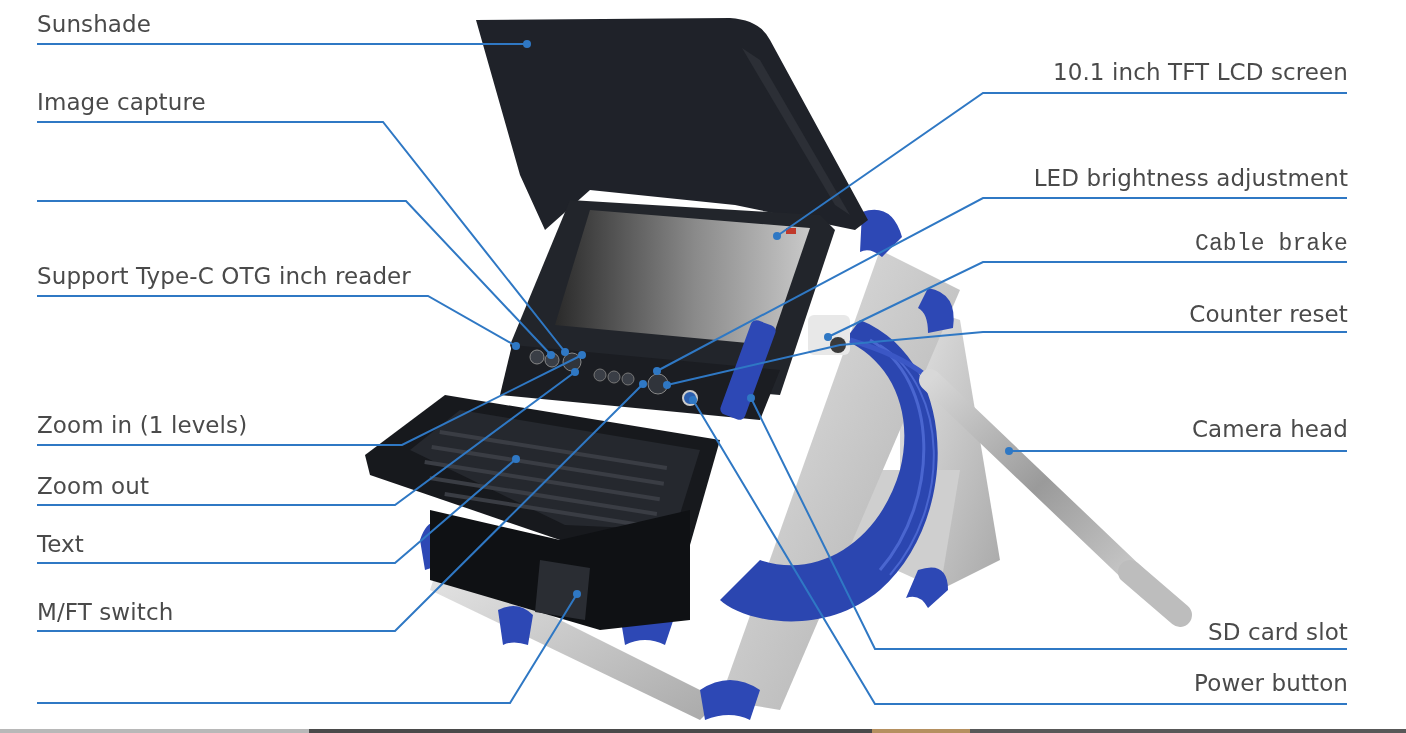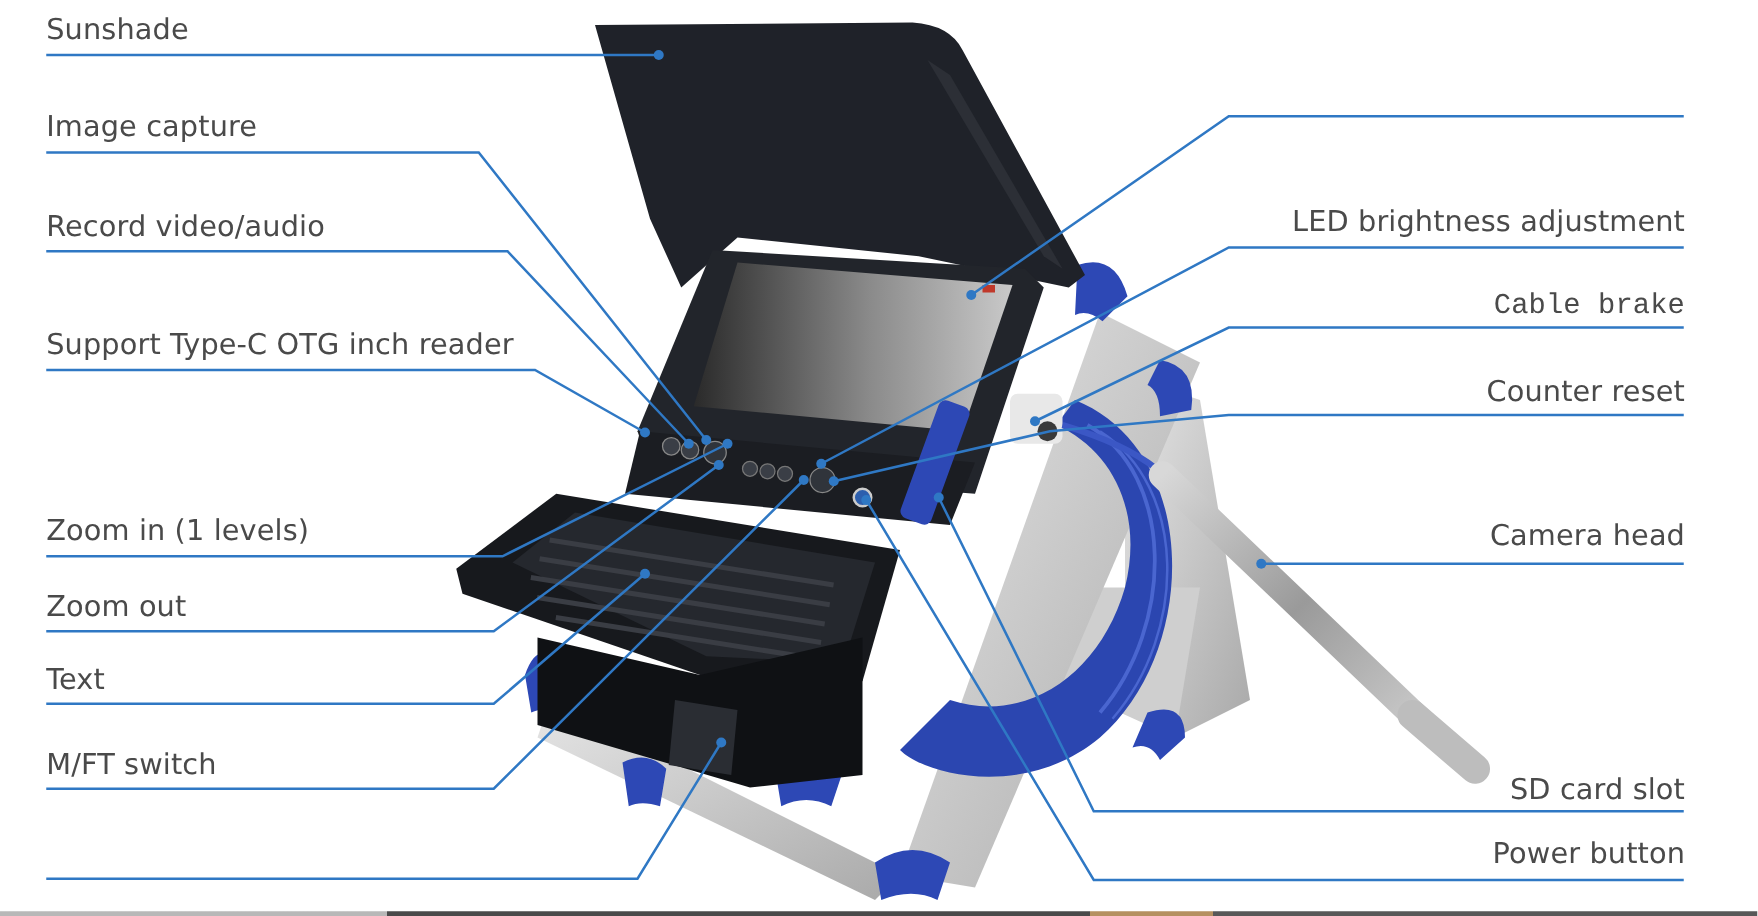--- a/index.html
+++ b/index.html
@@ -147,27 +147,27 @@
       <circle cx="828" cy="337" r="4"></circle>
       <circle cx="667" cy="385" r="4"></circle>
       <circle cx="1009" cy="451" r="4"></circle>
       <circle cx="751" cy="398" r="4"></circle>
       <circle cx="693" cy="400" r="4"></circle>
     </g>
   </svg>
 
   <div class="label left" style="top:11px;">Sunshade</div>
   <div class="label left" style="top:89px;">Image capture</div>
-  <div class="label left" style="top:169px;">Record video/audio</div>
   <div class="label left" style="top:263px;">Support Type-C OTG inch reader</div>
   <div class="label left" style="top:412px;">Zoom in (1 levels)</div>
   <div class="label left" style="top:473px;">Zoom out</div>
   <div class="label left" style="top:531px;text-align:right;">Text</div>
   <div class="label left" style="top:599px;">M/FT switch</div>
 
+  <div class="label right" style="top:59px;">10.1 inch TFT LCD screen</div>
   <div class="label right" style="top:165px;">LED brightness adjustment</div>
   <div class="label right" style="top:231px;font-family:Liberation Mono, monospace;">Cable brake</div>
   <div class="label right" style="top:301px;">Counter reset</div>
   <div class="label right" style="top:416px;">Camera head</div>
   <div class="label right" style="top:619px;">SD card slot</div>
   <div class="label right" style="top:670px;">Power button</div>
 
   <div class="bottom-bar"></div>
 </div>
 

